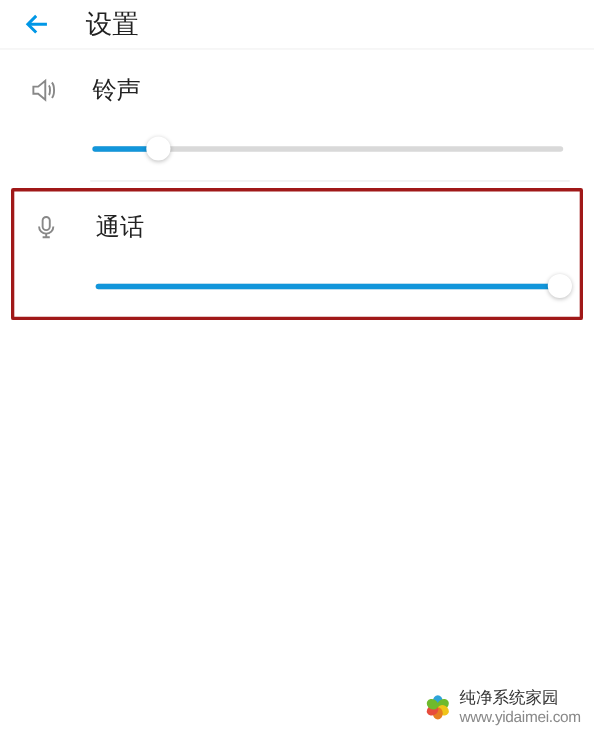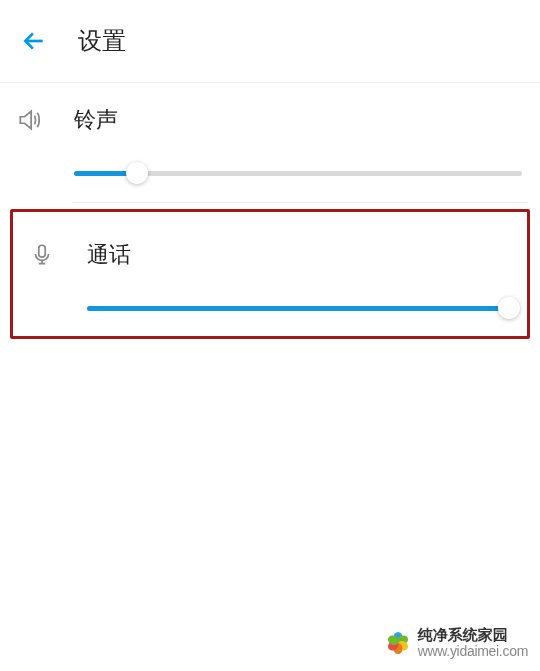--- a/index.html
+++ b/index.html
@@ -11,21 +11,21 @@
       width: 540px;
       height: 671px;
       background: #ffffff;
       font-family: -apple-system, "PingFang SC", "Microsoft YaHei", sans-serif;
       position: relative;
       overflow: hidden;
     }
     .header {
       display: flex;
       align-items: center;
-      padding: 25px 20px;
+      padding: 6px 20px;
       border-bottom: 1px solid #f0f0f0;
     }
     .back-arrow {
       width: 28px;
       height: 28px;
       display: flex;
       align-items: center;
       justify-content: center;
       margin-right: 30px;
       cursor: pointer;
@@ -34,21 +34,21 @@
       stroke: #0097e6;
       stroke-width: 2.5;
       fill: none;
     }
     .header-title {
       font-size: 24px;
       color: #222;
       font-weight: 400;
     }
     .settings-list {
-      padding: 0 0;
+      padding: 0 10px;
     }
     .setting-row {
       padding: 22px 12px 20px 12px;
       position: relative;
     }
     .setting-row::after {
       content: "";
       position: absolute;
       bottom: 0;
       left: 72px;
@@ -115,21 +115,21 @@
       border-radius: 50%;
       box-shadow: 0 1px 4px rgba(0,0,0,0.25);
       cursor: pointer;
     }
     .highlight-box {
       border: 3px solid #a01818;
       margin: 6px 10px;
       border-radius: 2px;
     }
     .highlight-box .setting-row {
-      padding: 28px 12px 18px 12px;
+      padding: 18px 12px 18px 12px;
     }
     .watermark {
       position: absolute;
       bottom: 12px;
       right: 12px;
       display: flex;
       align-items: center;
       gap: 6px;
     }
     .watermark-logo {
@@ -152,21 +152,21 @@
     .petal:nth-child(4){background:#e67e22;transform:translate(-50%,-100%) rotate(180deg);}
     .petal:nth-child(5){background:#e74c3c;transform:translate(-50%,-100%) rotate(240deg);}
     .petal:nth-child(6){background:#6fba2c;transform:translate(-50%,-100%) rotate(300deg);}
     .watermark-text {
       display: flex;
       flex-direction: column;
       line-height: 1.1;
     }
     .watermark-cn {
       font-size: 15px;
-      font-weight: bold;
+      font-weight: normal;
       color: #333;
     }
     .watermark-url {
       font-size: 14px;
       color: #888;
       letter-spacing: -0.3px;
     }
   </style>
 </head>
 <body>

